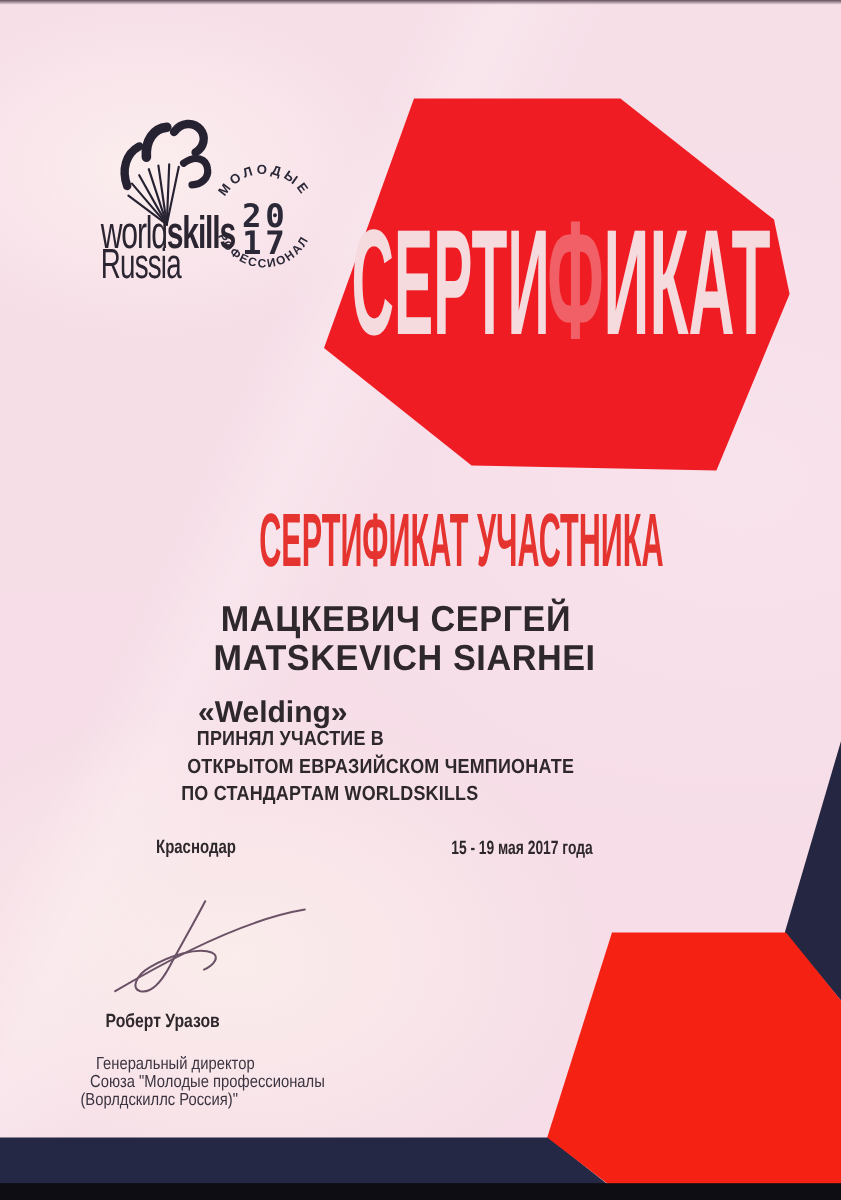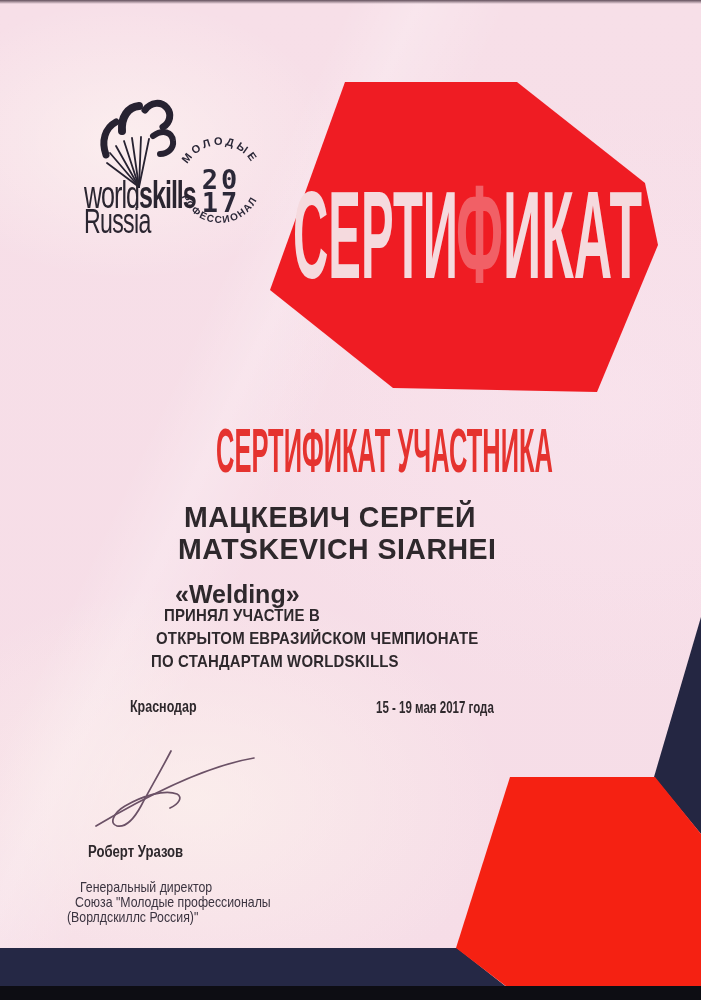--- a/index.html
+++ b/index.html
@@ -26,21 +26,21 @@
     transform:scaleX(.66);transform-origin:left top;line-height:1;}
   .ws-line .light{font-weight:400;} .ws-line .bold{font-weight:700;}
   .ws-russia{left:84px;top:203px;font-size:35px;letter-spacing:-1px;color:#2a2530;
     transform:scaleX(.66);transform-origin:left top;line-height:1;font-weight:400;}
 
   
   .name-ru{left:184px;top:500px;font-size:30px;font-weight:700;letter-spacing:.5px;
     transform:scaleX(.95);transform-origin:left top;}
   .name-en{left:178px;top:532px;font-size:30px;font-weight:700;letter-spacing:.5px;
     transform:scaleX(.95);transform-origin:left top;}
-  .skill{left:175px;top:580px;font-size:25px;font-weight:700;}
+  .skill{left:165px;top:580px;font-size:25px;font-weight:700;}
   .st{font-size:17px;font-weight:700;letter-spacing:.2px;transform:scaleX(.88);transform-origin:left top;}
   .st1{left:164px;top:606px;} .st2{left:156px;top:629px;} .st3{left:151px;top:652px;}
   .loc{left:130px;top:698px;font-size:16px;font-weight:700;transform:scaleX(.78);transform-origin:left top;}
   .dates{left:376px;top:699px;font-size:16px;font-weight:700;transform:scaleX(.72);transform-origin:left top;}
   .signer{left:88px;top:843px;font-size:16px;font-weight:700;transform:scaleX(.82);transform-origin:left top;}
   .ft{font-size:14.5px;color:#3b3440;transform:scaleX(.85);transform-origin:left top;}
   .ft1{left:80px;top:879px;} .ft2{left:75px;top:894px;} .ft3{left:67px;top:909px;}
 </style>
 </head>
 <body>

